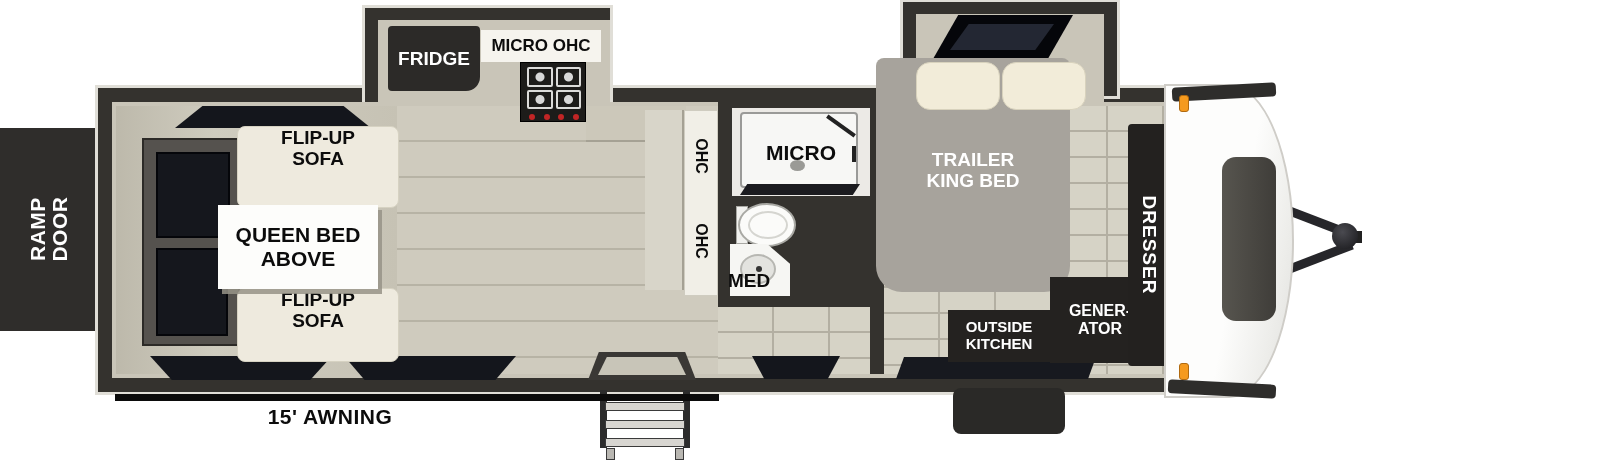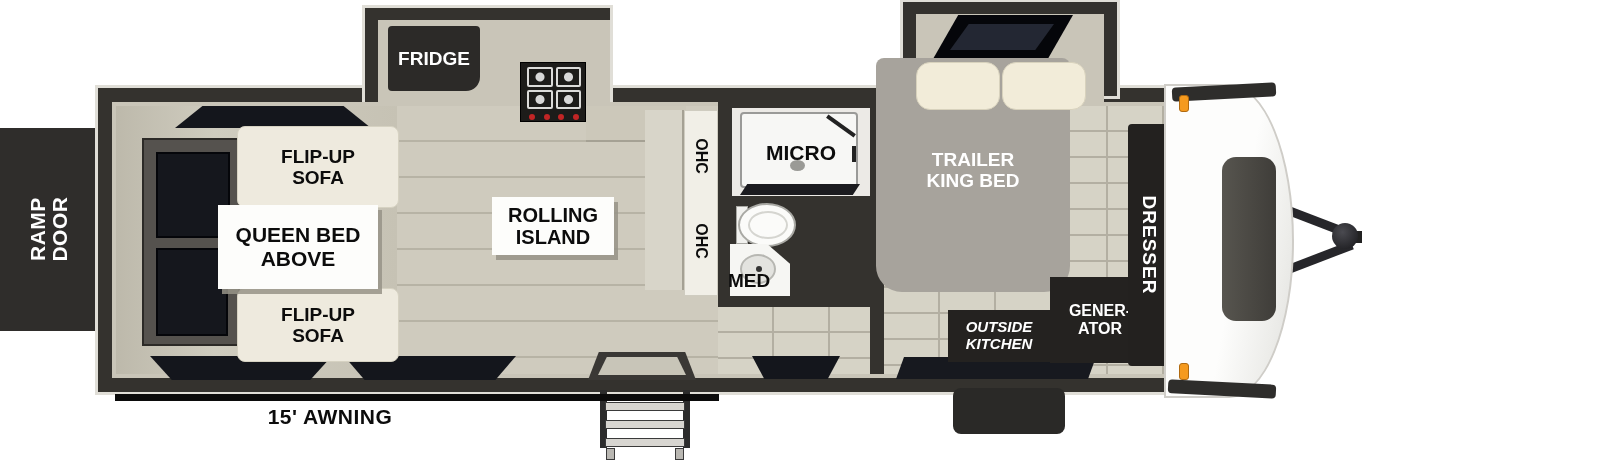--- a/index.html
+++ b/index.html
@@ -14,21 +14,21 @@
       repeating-linear-gradient(180deg,rgba(0,0,0,0) 0 24px,#b3afa2 24px 26px),
       repeating-linear-gradient(90deg,rgba(0,0,0,0) 0 54px,#b3afa2 54px 56px),#d6d3c6;}
   .darkbox{background:#242220;color:#ffffff;display:flex;align-items:center;justify-content:center;}
   .lbl{white-space:pre-line;text-align:center;line-height:1.12;}
   .whitebox{background:#fdfdfb;display:flex;align-items:center;justify-content:center;}
   .shadowed{box-shadow:4px 5px 0 rgba(150,147,135,.85);}
   .vflex{display:flex;align-items:center;justify-content:center;}
   .rot90{transform:rotate(90deg);white-space:nowrap;}
   .rotm90{transform:rotate(-90deg);white-space:pre-line;text-align:center;line-height:1.05;}
   .window{background:#15171d;border:2px solid #05060a;}
-  .sofa{background:#eeeade;border:1px solid #d6d2c2;border-radius:8px;display:flex;align-items:center;justify-content:center;}
+  .sofa{background:#eeeade;border:1px solid #d6d2c2;border-radius:8px;display:flex;justify-content:center;}
   .burners{display:grid;grid-template-columns:1fr 1fr;grid-template-rows:1fr 1fr;gap:3px;}
   .burner{border:2px solid #dcdcda;border-radius:2px;
           background:radial-gradient(circle at 50% 50%, #d8d8d8 0 4px, rgba(0,0,0,0) 5px),#1d1c1a;}
   .knobrow{display:flex;justify-content:space-around;align-items:center;}
   .knob{width:6px;height:6px;border-radius:50%;background:#c22525;}
   .tread{background:#d8d6d1;border:1px solid #3a3a3a;}
   .rail{background:#2c2c2c;}
 </style>
 </head>
 <body>
@@ -74,40 +74,39 @@
 SOFA</span>
   </div>
   <div class="abs whitebox shadowed" style="left:218px;top:205px;width:160px;height:84px;">
     <span class="lbl" style="font-size:21px;">QUEEN BED
 ABOVE</span>
   </div>
 
   <div class="abs darkbox" style="left:388px;top:26px;width:92px;height:65px;background:#2c2a28;border-radius:4px 4px 14px 4px;">
     <span style="font-size:19px;">FRIDGE</span>
   </div>
+  <div class="abs whitebox" style="left:481px;top:30px;width:120px;height:32px;background:#f6f4ee;">
+    <span style="font-size:17px;">MICRO OHC</span>
+  </div>
   <div class="abs" style="left:520px;top:62px;width:66px;height:60px;background:#1d1c1a;border:1px solid #000;">
     <div class="burners abs" style="left:6px;top:4px;width:54px;height:42px;">
       <div class="burner"></div>
       <div class="burner"></div>
       <div class="burner"></div>
       <div class="burner"></div>
     </div>
     <div class="knobrow abs" style="left:4px;top:50px;width:58px;height:8px;">
       <div class="knob"></div>
       <div class="knob"></div>
       <div class="knob"></div>
       <div class="knob"></div>
     </div>
   </div>
   <div class="abs" style="left:586px;top:106px;width:100px;height:36px;background:#ccc8ba;border-bottom:2px solid #a5a194;"></div>
 
-  <div class="abs whitebox shadowed" style="left:492px;top:197px;width:122px;height:58px;">
-    <span class="lbl" style="font-size:20px;">ROLLING
-ISLAND</span>
-  </div>
 
   <div class="abs" style="left:645px;top:110px;width:39px;height:180px;background:#d8d5c9;border-right:2px solid #a5a194;"></div>
   <div class="abs" style="left:684px;top:110px;width:34px;height:186px;background:#f1efe7;border:1px solid #cfccc0;">
     <div class="vflex abs" style="left:0;top:10px;width:32px;height:70px;">
       <span class="rot90" style="font-size:16px;">OHC</span>
     </div>
     <div class="vflex abs" style="left:0;top:95px;width:32px;height:70px;">
       <span class="rot90" style="font-size:16px;">OHC</span>
     </div>
   </div>
@@ -158,21 +157,21 @@
   <div class="abs" style="left:916px;top:62px;width:84px;height:48px;border-radius:14px;background:#f2ecd9;border:1px solid #d8d2bd;"></div>
   <div class="abs" style="left:1002px;top:62px;width:84px;height:48px;border-radius:14px;background:#f2ecd9;border:1px solid #d8d2bd;"></div>
   <div class="abs vflex" style="left:886px;top:142px;width:174px;height:56px;">
     <span class="lbl" style="font-size:19px;color:#ffffff;">TRAILER
 KING BED</span>
   </div>
 
   <div class="abs" style="left:896px;top:357px;width:200px;height:22px;background:#17191f;
               clip-path:polygon(4% 0,100% 0,96% 100%,0 100%);"></div>
   <div class="abs darkbox" style="left:948px;top:310px;width:102px;height:52px;">
-    <span class="lbl" style="font-size:15px;font-style:italic;">OUTSIDE
+    <span class="lbl" style="font-size:15px;">OUTSIDE
 KITCHEN</span>
   </div>
   <div class="abs darkbox" style="left:1050px;top:277px;width:80px;height:86px;">
     <span class="lbl" style="font-size:16px;margin-left:20px;">GENER-
 ATOR</span>
   </div>
   <div class="abs darkbox vflex" style="left:1128px;top:124px;width:42px;height:242px;background:#23211f;border-radius:4px;">
     <span class="rot90" style="font-size:19px;letter-spacing:1px;color:#fff;">DRESSER</span>
   </div>
   <div class="abs" style="left:953px;top:388px;width:112px;height:46px;background:#2a2927;border-radius:8px;"></div>

